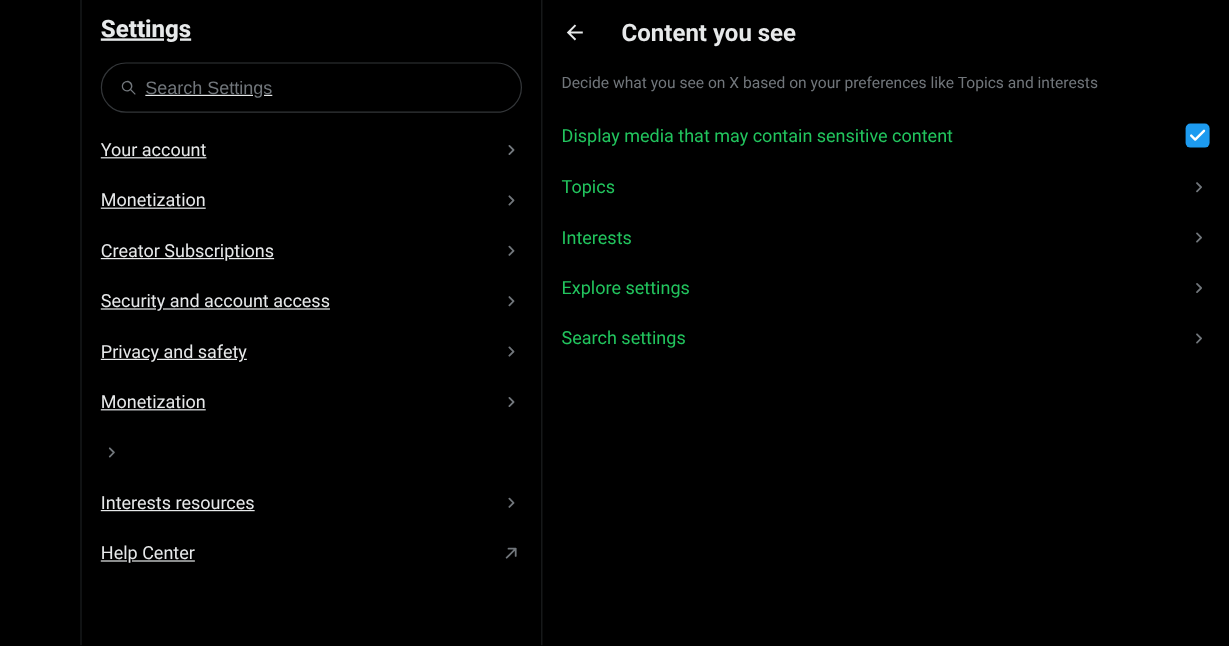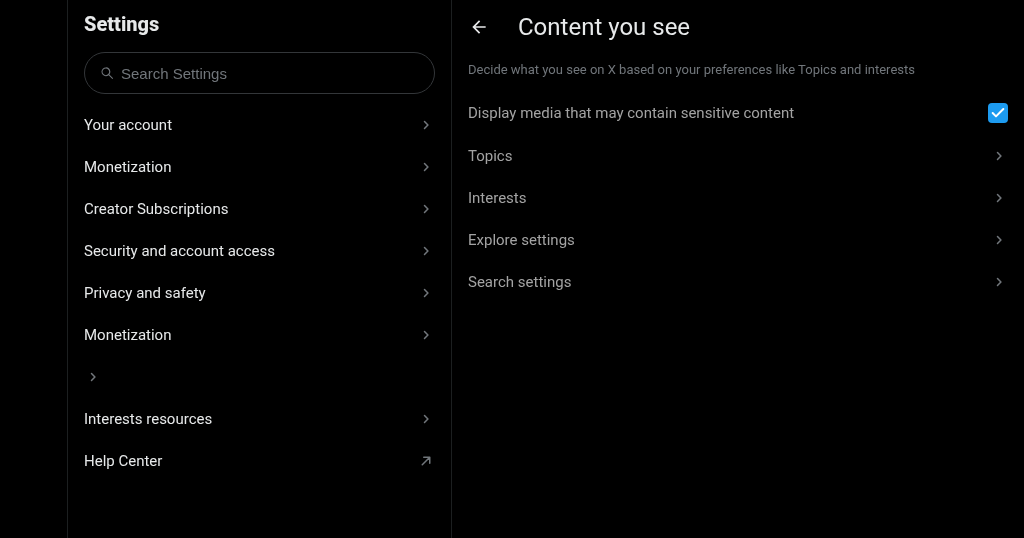--- a/index.html
+++ b/index.html
@@ -17,20 +17,21 @@
     }
     .left-gutter {
       width: 68px;
       border-right: 1px solid rgba(47, 51, 54, 0.6);
     }
     .sidebar {
       width: 384px;
       border-right: 1px solid rgba(47, 51, 54, 0.6);
       display: flex;
       flex-direction: column;
+      text-decoration: underline;
     }
     .sidebar-header {
       padding: 12px 16px 8px 16px;
     }
     .sidebar-title {
       font-size: 20px;
       font-weight: 800;
       color: #e7e9ea;
     }
     .search-wrapper {
@@ -96,37 +97,37 @@
       width: 34px;
       height: 34px;
       border-radius: 9999px;
       display: flex;
       align-items: center;
       justify-content: center;
       cursor: pointer;
       color: #e7e9ea;
     }
     .main-title {
-      font-size: 24px;
-      font-weight: 400;
+      font-size: 20px;
+      font-weight: 700;
       color: #e7e9ea;
     }
     .main-desc {
       color: #71767b;
       font-size: 13px;
       padding: 10px 4px 14px 16px;
     }
     .setting-row {
       display: flex;
       justify-content: space-between;
       align-items: center;
       padding: 12px 16px;
       cursor: pointer;
       font-size: 15px;
-      color: #a3a3a3;
+      color: #22c55e;
     }
     .checkbox {
       width: 20px;
       height: 20px;
       border-radius: 4px;
       display: flex;
       align-items: center;
       justify-content: center;
       flex-shrink: 0;
     }

